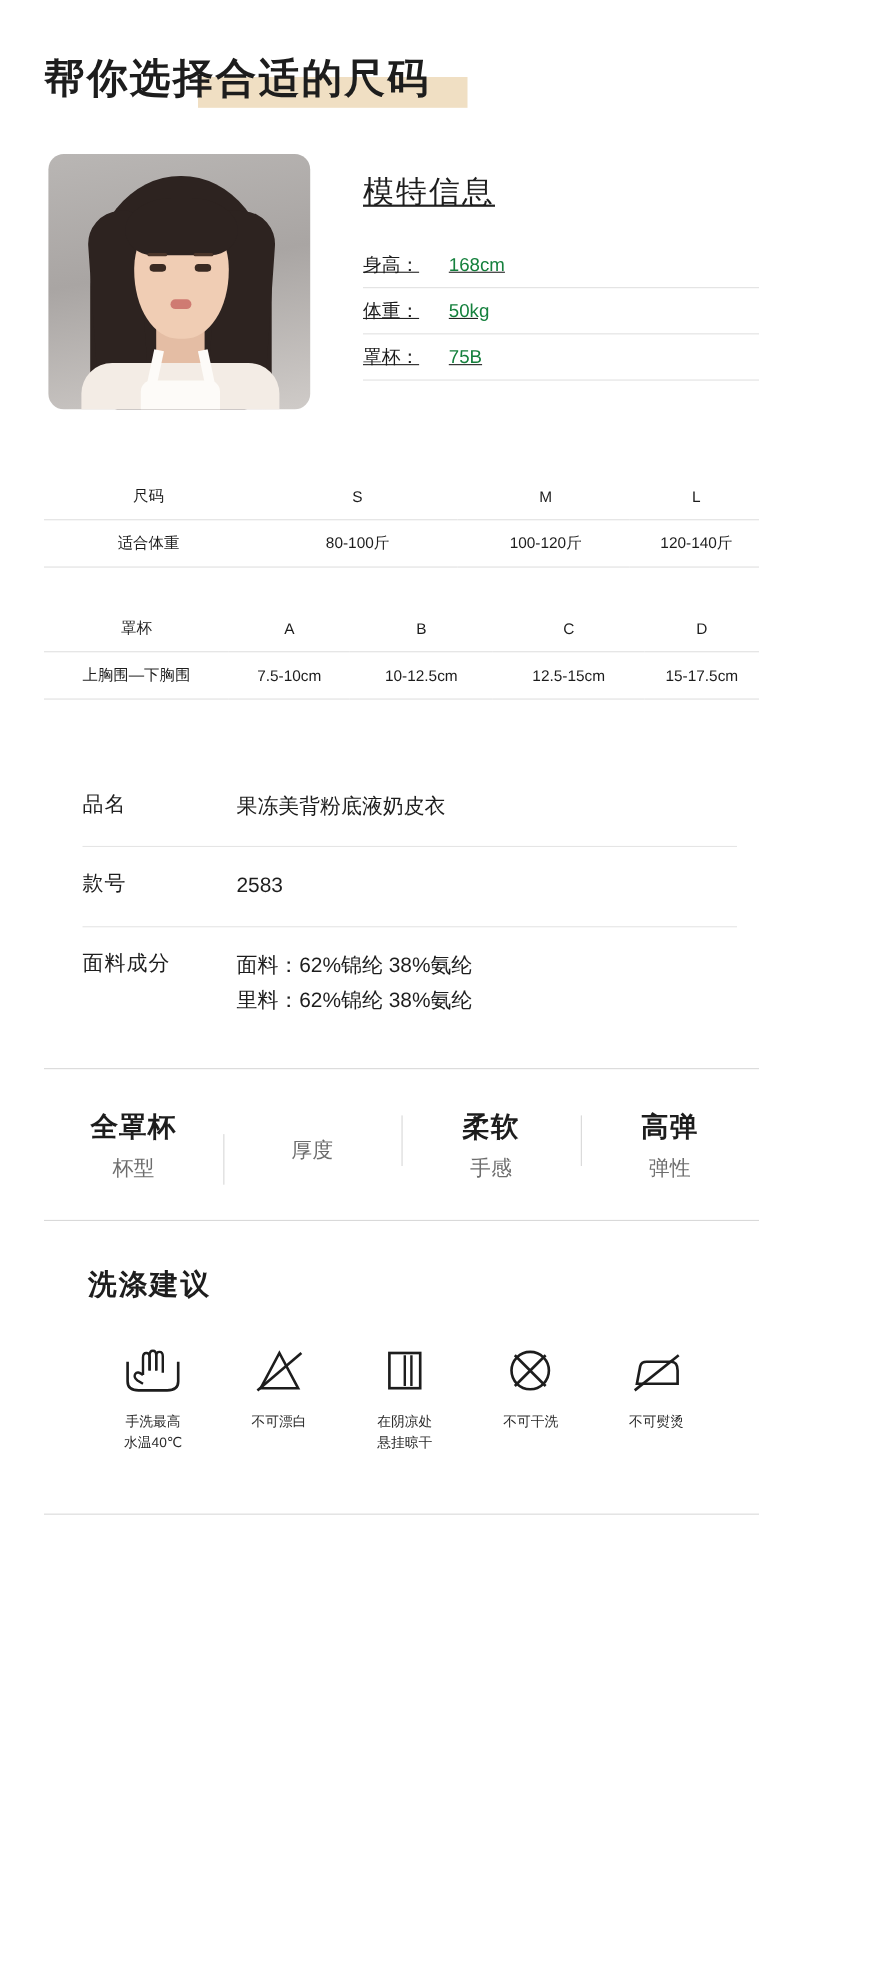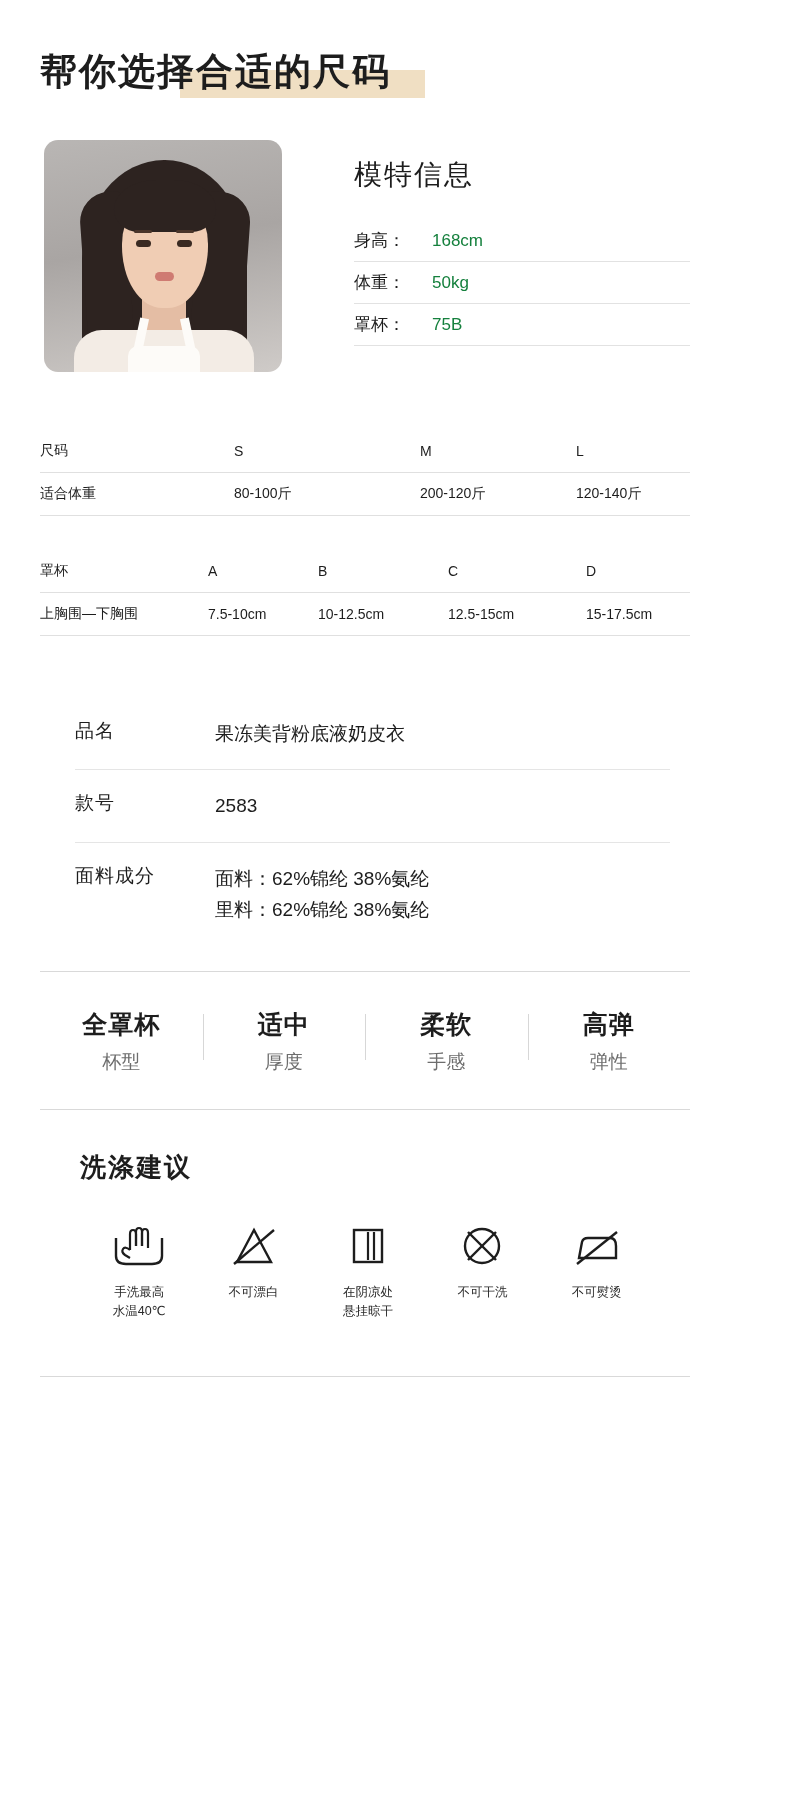--- a/index.html
+++ b/index.html
@@ -111,22 +111,23 @@
   }
   .ph-strap-l { left: 92px; transform: rotate(12deg); }
   .ph-strap-r { left: 140px; transform: rotate(-12deg); }
   .ph-top {
     position: absolute; left: 84px; top: 206px; width: 72px; height: 30px;
     background: #fdfbf8; border-radius: 10px 10px 0 0;
   }
 
   .model-info {
     flex: 1;
-    padding-left: 72px;
+    padding-left: 48px;
     padding-top: 16px;
+    text-decoration: underline;
   }
   .model-info-title {
     font-size: 28px;
     color: #1d1d1d;
     letter-spacing: 2px;
     margin-bottom: 26px;
   }
   .spec-row {
     display: flex;
     align-items: baseline;
@@ -148,21 +149,21 @@
   .size-section { padding: 58px 40px 0 40px; }
   table.size-table {
     width: 100%;
     border-collapse: collapse;
     table-layout: fixed;
   }
   table.size-table th, table.size-table td {
     font-weight: normal;
     font-size: 14px;
     color: #1d1d1d;
-    text-align: left;
+    text-align: center;
     padding: 12px 0 12px 0;
   }
   table.size-table thead th { border-bottom: 1px solid #e0e0e0; }
   table.size-table tbody td { border-bottom: 1px solid #e0e0e0; }
   .col-head { width: 190px; }
   .size-table.t1 td.v, .size-table.t1 th.v { padding-left: 4px; }
   .gap-block { height: 34px; }
 
   
   .product-section {
@@ -325,21 +326,21 @@
           <th>尺码</th>
           <th class="v">S</th>
           <th class="v">M</th>
           <th class="v">L</th>
         </tr>
       </thead>
       <tbody>
         <tr>
           <td>适合体重</td>
           <td class="v">80-100斤</td>
-          <td class="v">200-120斤</td>
+          <td class="v">100-120斤</td>
           <td class="v">120-140斤</td>
         </tr>
       </tbody>
     </table>
 
     <div class="gap-block"></div>
 
     <table class="size-table t2">
       <colgroup>
         <col style="width:168px">
@@ -386,21 +387,20 @@
   </div>
 
   <div class="rule" style="margin-top:26px"></div>
 
   <div class="features">
     <div class="feature">
       <div class="feature-title">全罩杯</div>
       <div class="feature-sub">杯型</div>
     </div>
     <div class="feature">
-      <div class="feature-title">适中</div>
       <div class="feature-sub">厚度</div>
     </div>
     <div class="feature">
       <div class="feature-title">柔软</div>
       <div class="feature-sub">手感</div>
     </div>
     <div class="feature">
       <div class="feature-title">高弹</div>
       <div class="feature-sub">弹性</div>
     </div>

